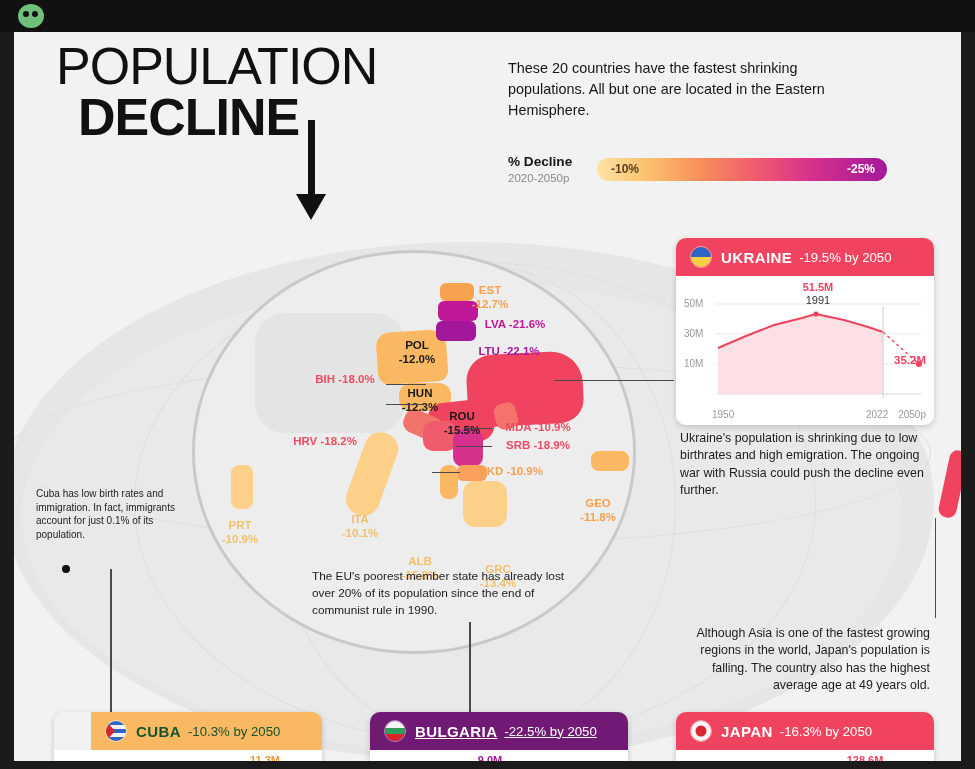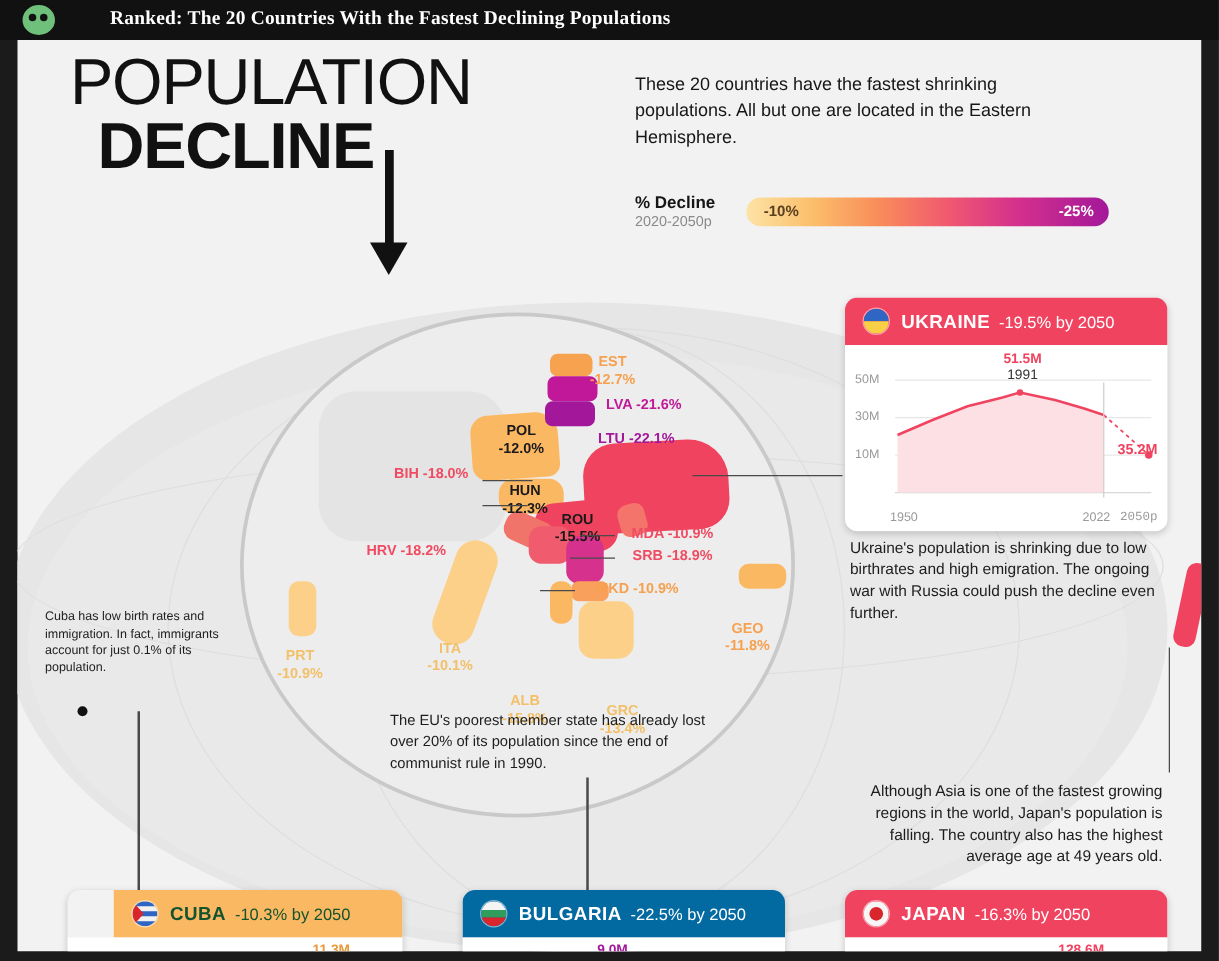--- a/index.html
+++ b/index.html
@@ -126,38 +126,37 @@
 
   
   #card-ukraine{left:662px;top:206px;width:258px;height:187px;}
   #card-ukraine .card-head{background:#f0435f;}
   #card-ukraine .card-body{height:149px;}
 
   
   #card-cuba{left:40px;top:680px;width:268px;height:89px;}
   #card-cuba .card-head{background:#fbb862;color:#14532d;margin-left:37px;}
   #card-bulgaria{left:356px;top:680px;width:258px;height:89px;}
-  #card-bulgaria .card-head{background:#0369a1;}
+  #card-bulgaria .card-head{background:#701a75;text-decoration:underline;}
   #card-japan{left:662px;top:680px;width:258px;height:89px;}
   #card-japan .card-head{background:#f0435f;}
   .card-body.small{height:51px;}
 </style>
 </head>
 <body>
 
 <div id="root">
 
   <div class="topbar">
     <div class="logo-wrap">
       <div class="logo-circle">
         <div class="logo-eye"></div>
           <div class="logo-eye logo-eye2"></div>
       </div>
     </div>
-    <div class="topbar-title">Ranked: The 20 Countries With the Fastest Declining Populations</div>
   </div>
 
   <div class="canvas">
 
     <div class="globe"></div>
     <div class="globe2"></div>
     <div class="meridian" style="left:120px;top:230px;width:680px;height:480px;"></div>
     <div class="meridian" style="left:260px;top:232px;width:400px;height:478px;"></div>
     <div class="meridian" style="left:-5px;top:330px;width:920px;height:180px;"></div>
 
@@ -305,21 +304,21 @@
           <path d="M207,56 L243,88" fill="none" stroke="#f0435f" stroke-width="1.4" stroke-dasharray="3,3"></path>
           <circle cx="140" cy="38" r="2.6" fill="#f0435f"></circle>
           <circle cx="243" cy="88" r="3" fill="#f0435f"></circle>
           <line x1="207" y1="30" x2="207" y2="122" stroke="#cfcfcf" stroke-width="1"></line>
         </svg>
         <div class="ytick" style="top:22px;">50M</div>
         <div class="ytick" style="top:52px;">30M</div>
         <div class="ytick" style="top:82px;">10M</div>
         <div class="xtick" style="left:36px;">1950</div>
         <div class="xtick" style="left:190px;">2022</div>
-        <div class="xtick" style="right:8px;font-family:Liberation Mono, monospace;">2050p</div>
+        <div class="xtick" style="right:8px;">2050p</div>
         <div class="peak" style="left:108px;top:5px;width:68px;color:#f0435f;">
           <span>51.5M</span><br>
           <span style="color:#333;font-weight:normal;">1991</span>
         </div>
         <div class="endlbl" style="right:8px;top:78px;color:#f0435f;">35.2M</div>
       </div>
     </div>
 
     <div class="card" id="card-cuba">
       <div class="card-head">

